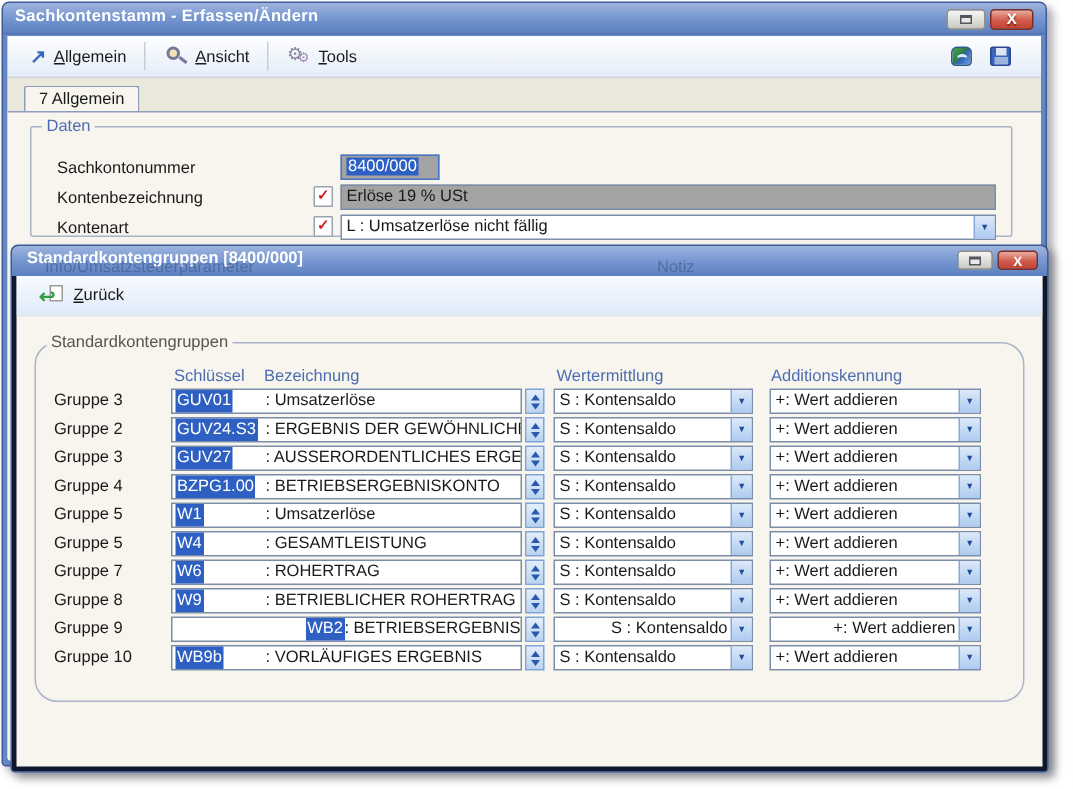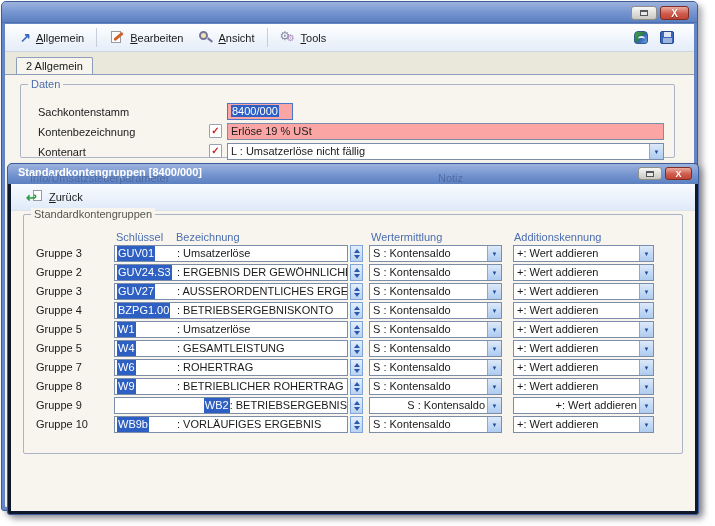--- a/index.html
+++ b/index.html
@@ -53,21 +53,21 @@
   .tabarea { position:absolute; left:0; right:0; top:28px; bottom:0; background:#eae7db; }
   .tab { position:absolute; left:11px; top:5px; height:18px; padding:0 9px; line-height:17px;
     background:#f7f5ee; border:1px solid #8e9dba; border-bottom:none; border-radius:2px 2px 0 0; }
   .tabpage { position:absolute; left:0; right:0; top:22px; bottom:0; background:#f7f5ee; border-top:1px solid #8e9dba; }
 
   .groupbox { position:absolute; border:1px solid #aab4c6; border-radius:2px; }
   .legend { position:absolute; top:-7px; left:7px; background:#f7f5ee; padding:0 3px; color:#4c6eb0; }
   .legend.dark { color:#55554e; }
 
   .flabel { position:absolute; line-height:15px; }
-  .inputbox { position:absolute; height:17px; background:#fca5a5; border:1px solid #7b8da8; line-height:15px; padding-left:3px; }
+  .inputbox { position:absolute; height:17px; background:#a3a3a3; border:1px solid #7b8da8; line-height:15px; padding-left:3px; }
   .inputbox.focus { border-color:#4a76c9; }
   .seltext { background:#2e5fc2; color:#fff; padding:0 1px; }
   .checkicon { position:absolute; width:13px; height:14px; background:#fff; border:1px solid #98a2b0;
     color:#cc1f1f; font-weight:bold; font-size:10px; line-height:12px; text-align:center; border-radius:1px; }
   .combo { position:absolute; height:17px; background:#fff; border:1px solid #7b8da8; }
   .ctext { position:absolute; left:3px; top:0; right:16px; line-height:15px; overflow:hidden; white-space:nowrap; }
   .dd { position:absolute; right:0; top:0; bottom:0; width:14px;
     background:linear-gradient(#dce9f9,#aecbf0); border-left:1px solid #88a9d8;
     display:flex; align-items:center; justify-content:center; }
   .dd span { font-size:6px; color:#1f4e9c; line-height:6px; }
@@ -110,42 +110,36 @@
   .tri-up { width:0; height:0; border-left:3px solid transparent; border-right:3px solid transparent; border-bottom:4px solid #2a58ac; }
   .tri-down { width:0; height:0; border-left:3px solid transparent; border-right:3px solid transparent; border-top:4px solid #2a58ac; }
   .combo1 { left:345px; width:133px; }
   .combo2 { left:489px; width:141px; }
 </style>
 </head>
 <body>
 
 <div class="win">
   <div class="titlebar">
+    <span class="titletext">Sachkontenstamm - Erfassen/Ändern</span>
     <div class="wbtn btn-restore">
       <span class="restore-glyph"></span>
     </div>
     <div class="wbtn btn-close">
       <span>X</span>
     </div>
   </div>
 
   <div class="winbody">
     <div class="toolbar">
       <div class="titem">
         <span class="arrow-ne">↗</span>
         <span class="ak">Allgemein</span>
       </div>
       <div class="tsep"></div>
-      <div class="titem">
-        <span class="mini">
-            <span class="page"></span>
-            <span class="hammerbar"></span>
-          </span>
-        <span class="ak">Bearbeiten</span>
-      </div>
       <div class="titem">
         <span class="mini">
             <span class="lens"></span>
             <span class="lenshandle"></span>
           </span>
         <span class="ak">Ansicht</span>
       </div>
       <div class="tsep"></div>
       <div class="titem">
         <span class="mini">
@@ -155,27 +149,27 @@
         <span class="ak">Tools</span>
       </div>
       <div class="tool-right">
         <span class="globe"></span>
         <span class="floppy"></span>
       </div>
     </div>
 
     <div class="tabarea">
       <div class="tab">
-        <span>2 Allgemein</span>
+        <span>7 Allgemein</span>
       </div>
       <div class="tabpage">
 
         <div class="groupbox" style="left:15px; top:9px; width:655px; height:74px;">
           <span class="legend">Daten</span>
-          <span class="flabel" style="left:17px; top:20px;">Sachkontenstamm</span>
+          <span class="flabel" style="left:17px; top:20px;">Sachkontonummer</span>
           <div class="inputbox focus" style="left:206px; top:18px; width:66px;">
             <span class="seltext">8400/000</span>
           </div>
 
           <span class="flabel" style="left:17px; top:40px;">Kontenbezeichnung</span>
           <span class="checkicon" style="left:188px; top:39px;">✓</span>
           <div class="inputbox" style="left:206px; top:38px; width:437px;">
             <span>Erlöse 19 % USt</span>
           </div>
 
@@ -218,21 +212,21 @@
     <div class="d-toolbar">
       <div class="backitem">
         <span class="backicon">
           <span class="page"></span>
             <span class="garrow">↩</span>
         </span>
         <span class="ak">Zurück</span>
       </div>
     </div>
 
-    <div class="groupbox" style="left:12px; top:30px; width:660px; height:240px;">
+    <div class="groupbox" style="left:12px; top:44px; width:660px; height:240px;border-radius:15px;">
       <span class="legend dark">Standardkontengruppen</span>
 
       <span class="theader" style="left:92px;  top:16px;">Schlüssel</span>
       <span class="theader" style="left:152px; top:16px;text-align:right;">Bezeichnung</span>
       <span class="theader" style="left:347px; top:16px;">Wertermittlung</span>
       <span class="theader" style="left:490px; top:16px;text-align:center;">Additionskennung</span>
 
       <div>
         <div class="trow" style="top: 30px;">
           <span class="rlabel">Gruppe 3</span>

